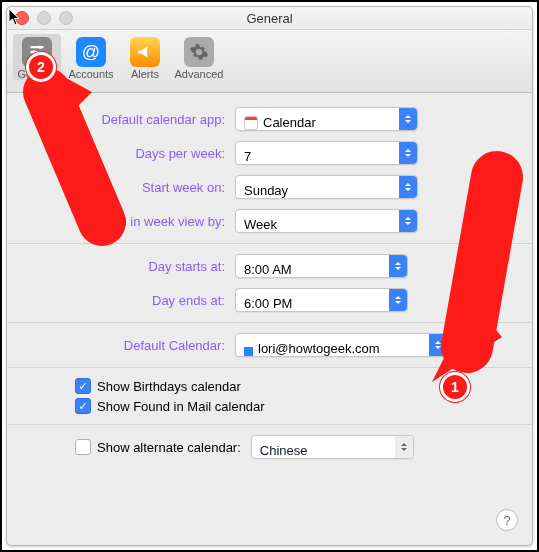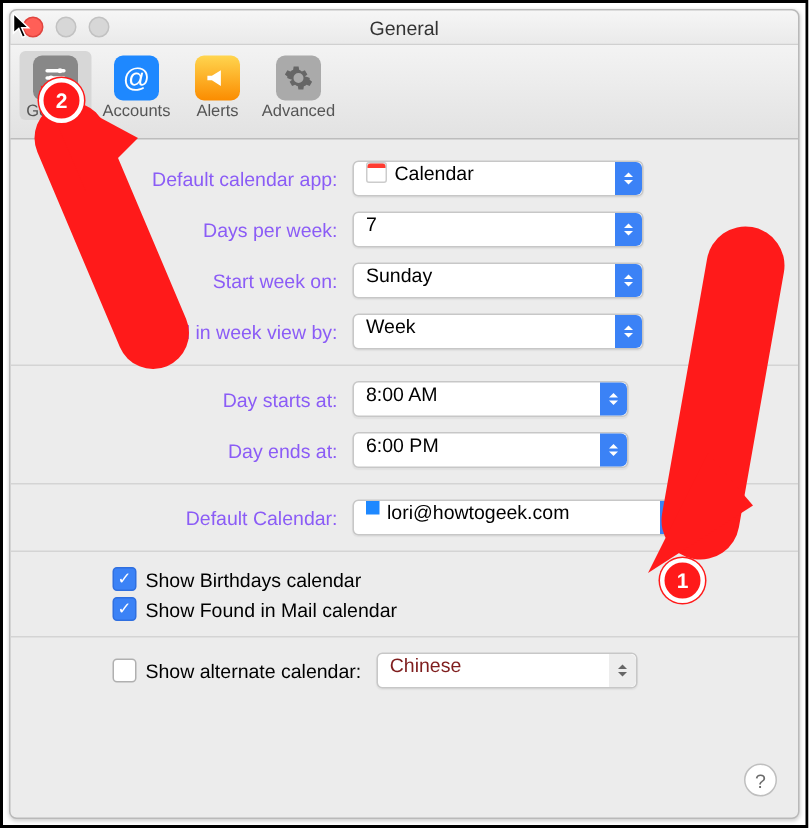--- a/index.html
+++ b/index.html
@@ -18,21 +18,21 @@
   .tb-item.sel{background:#d7d7d7;border-radius:4px}
   .tb-icon{width:30px;height:30px;border-radius:6px;margin:3px 0 1px 0;display:flex;align-items:center;justify-content:center;font-size:18px;color:#fff}
   .ico-general{background:#888}
   .ico-accounts{background:#1e88ff}
   .ico-alerts{background:linear-gradient(#ffd54f,#fb8c00)}
   .ico-advanced{background:#aaa}
   
   .content{padding:14px 18px 8px 18px}
   .row{display:flex;align-items:center;margin-bottom:10px}
   .lbl{width:200px;text-align:right;padding-right:10px;color:#8b5cf6}
-  .select{height:22px;background:#fff;border:1px solid #c7c7c7;border-radius:4px;display:flex;align-items:flex-start;padding:0 24px 0 8px;position:relative;font-size:13px;box-shadow:0 1px 1px rgba(0,0,0,.05)}
+  .select{height:22px;background:#fff;border:1px solid #c7c7c7;border-radius:4px;display:flex;align-items:flex-end;padding:0 13px 0 8px;position:relative;font-size:13px;box-shadow:0 1px 1px rgba(0,0,0,.05)}
   .select .caret{position:absolute;right:0;top:0;bottom:0;width:18px;background:#3b82f6;border-radius:0 4px 4px 0;display:flex;flex-direction:column;align-items:center;justify-content:center}
   .select .caret::before{content:"";border-left:3px solid transparent;border-right:3px solid transparent;border-bottom:3px solid #fff;margin-bottom:2px}
   .select .caret::after{content:"";border-left:3px solid transparent;border-right:3px solid transparent;border-top:3px solid #fff}
   .select.plain .caret{background:#ededed}
   .select.plain .caret::before{border-bottom-color:#666}
   .select.plain .caret::after{border-top-color:#666}
   .sel-w1{width:160px}
   .sel-w2{width:160px}
   .sel-w3{width:150px}
   .sel-small{width:34px;padding-left:6px}
@@ -178,21 +178,21 @@
           <span class="box on"></span>
           <span>Show Found in Mail calendar</span>
         </div>
       </div>
 
       <hr class="hr">
 
       <div class="chk" style="margin-left:50px">
         <span class="box"></span>
         <span>Show alternate calendar:</span>
-        <div class="select plain" style="width:140px;margin-left:10px;color:#7f1d1d">
+        <div class="select plain" style="width:140px;margin-left:10px;color:#0f172a">
           <span>Chinese</span>
           <span class="caret"></span>
         </div>
       </div>
 
     </div>
 
     <div class="help">?</div>
   </div>
 

